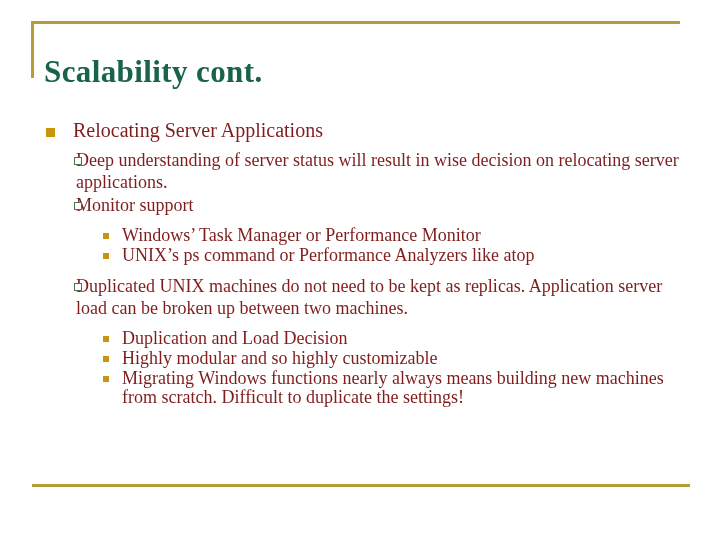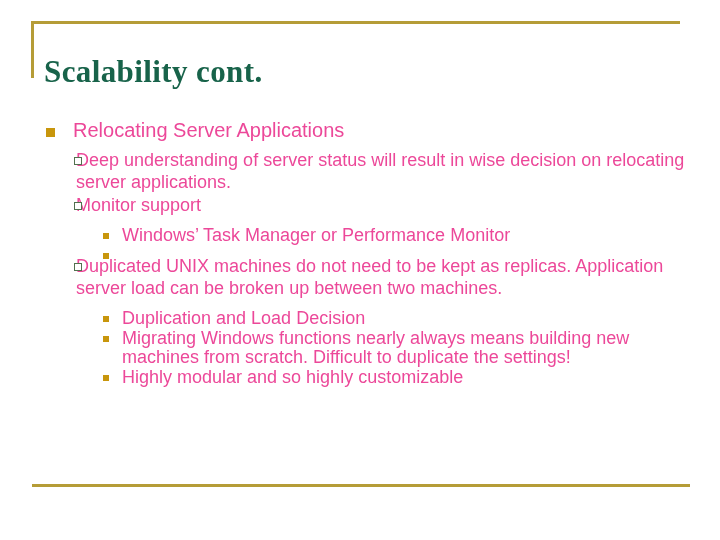--- a/index.html
+++ b/index.html
@@ -69,21 +69,22 @@
     display: block;
     color: #000000;
   }
 
   .item .bullet {
     position: absolute;
     display: block;
   }
   .item .txt {
     display: block;
-    color: #ec4899;
+    color: #7f1d1d;
+    font-family: Liberation Serif, serif;
   }
 
   
   .lvl1 {
     margin: 0 0 6px 0;
   }
   .lvl1 .bullet {
     left: 46px;
     top: 10px;
     width: 9px;
@@ -163,43 +164,44 @@
 
     <div class="gap-mid"></div>
 
     <div class="item lvl3">
       <span class="bullet"></span>
       <span class="txt">Windows’ Task Manager or Performance Monitor</span>
     </div>
 
     <div class="item lvl3">
       <span class="bullet"></span>
+      <span class="txt">UNIX’s ps command or Performance Analyzers like atop</span>
     </div>
 
     <div class="gap-mid"></div>
 
     <div class="item lvl2">
       <span class="bullet"></span>
       <span class="txt">Duplicated UNIX machines do not need to be kept as replicas. Application server load can be broken up between two machines.</span>
     </div>
 
     <div class="gap-mid"></div>
 
     <div class="item lvl3">
       <span class="bullet"></span>
       <span class="txt">Duplication and Load Decision</span>
     </div>
 
     <div class="item lvl3">
       <span class="bullet"></span>
+      <span class="txt">Highly modular and so highly customizable</span>
+    </div>
+
+    <div class="item lvl3">
+      <span class="bullet"></span>
       <span class="txt">Migrating Windows functions nearly always means building new machines from scratch. Difficult to duplicate the settings!</span>
     </div>
 
-    <div class="item lvl3">
-      <span class="bullet"></span>
-      <span class="txt">Highly modular and so highly customizable</span>
-    </div>
-
   </div>
 
   <div class="rule-bottom"></div>
 
 </div>
 
 </body></html>

